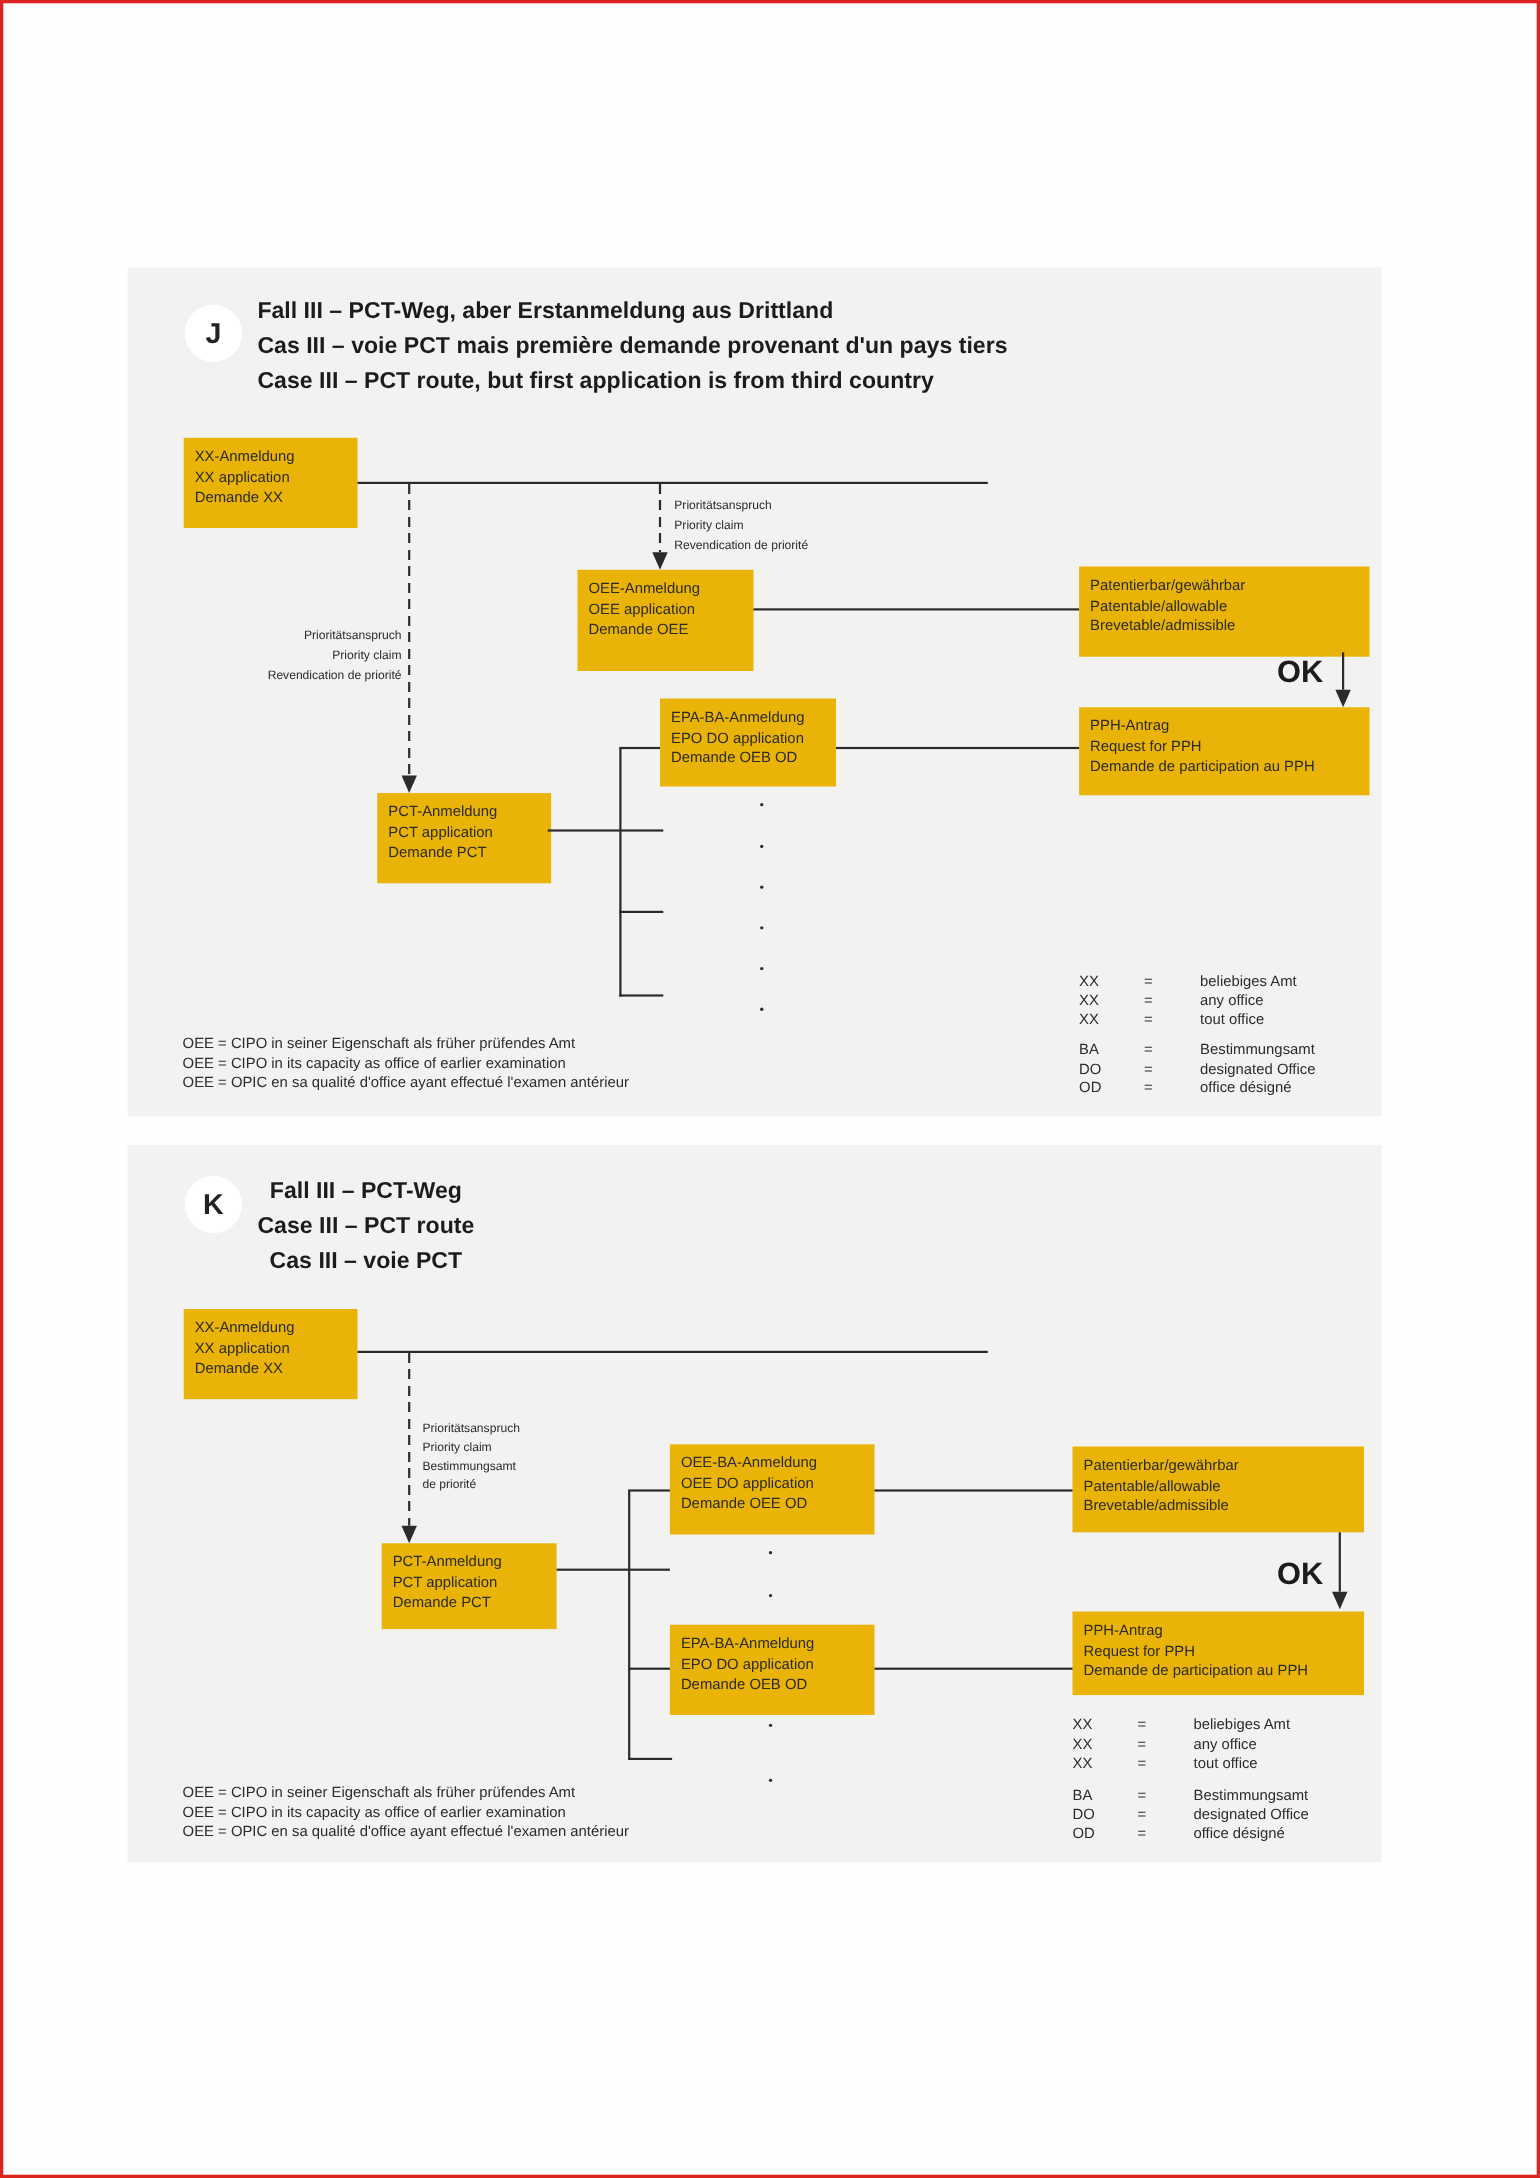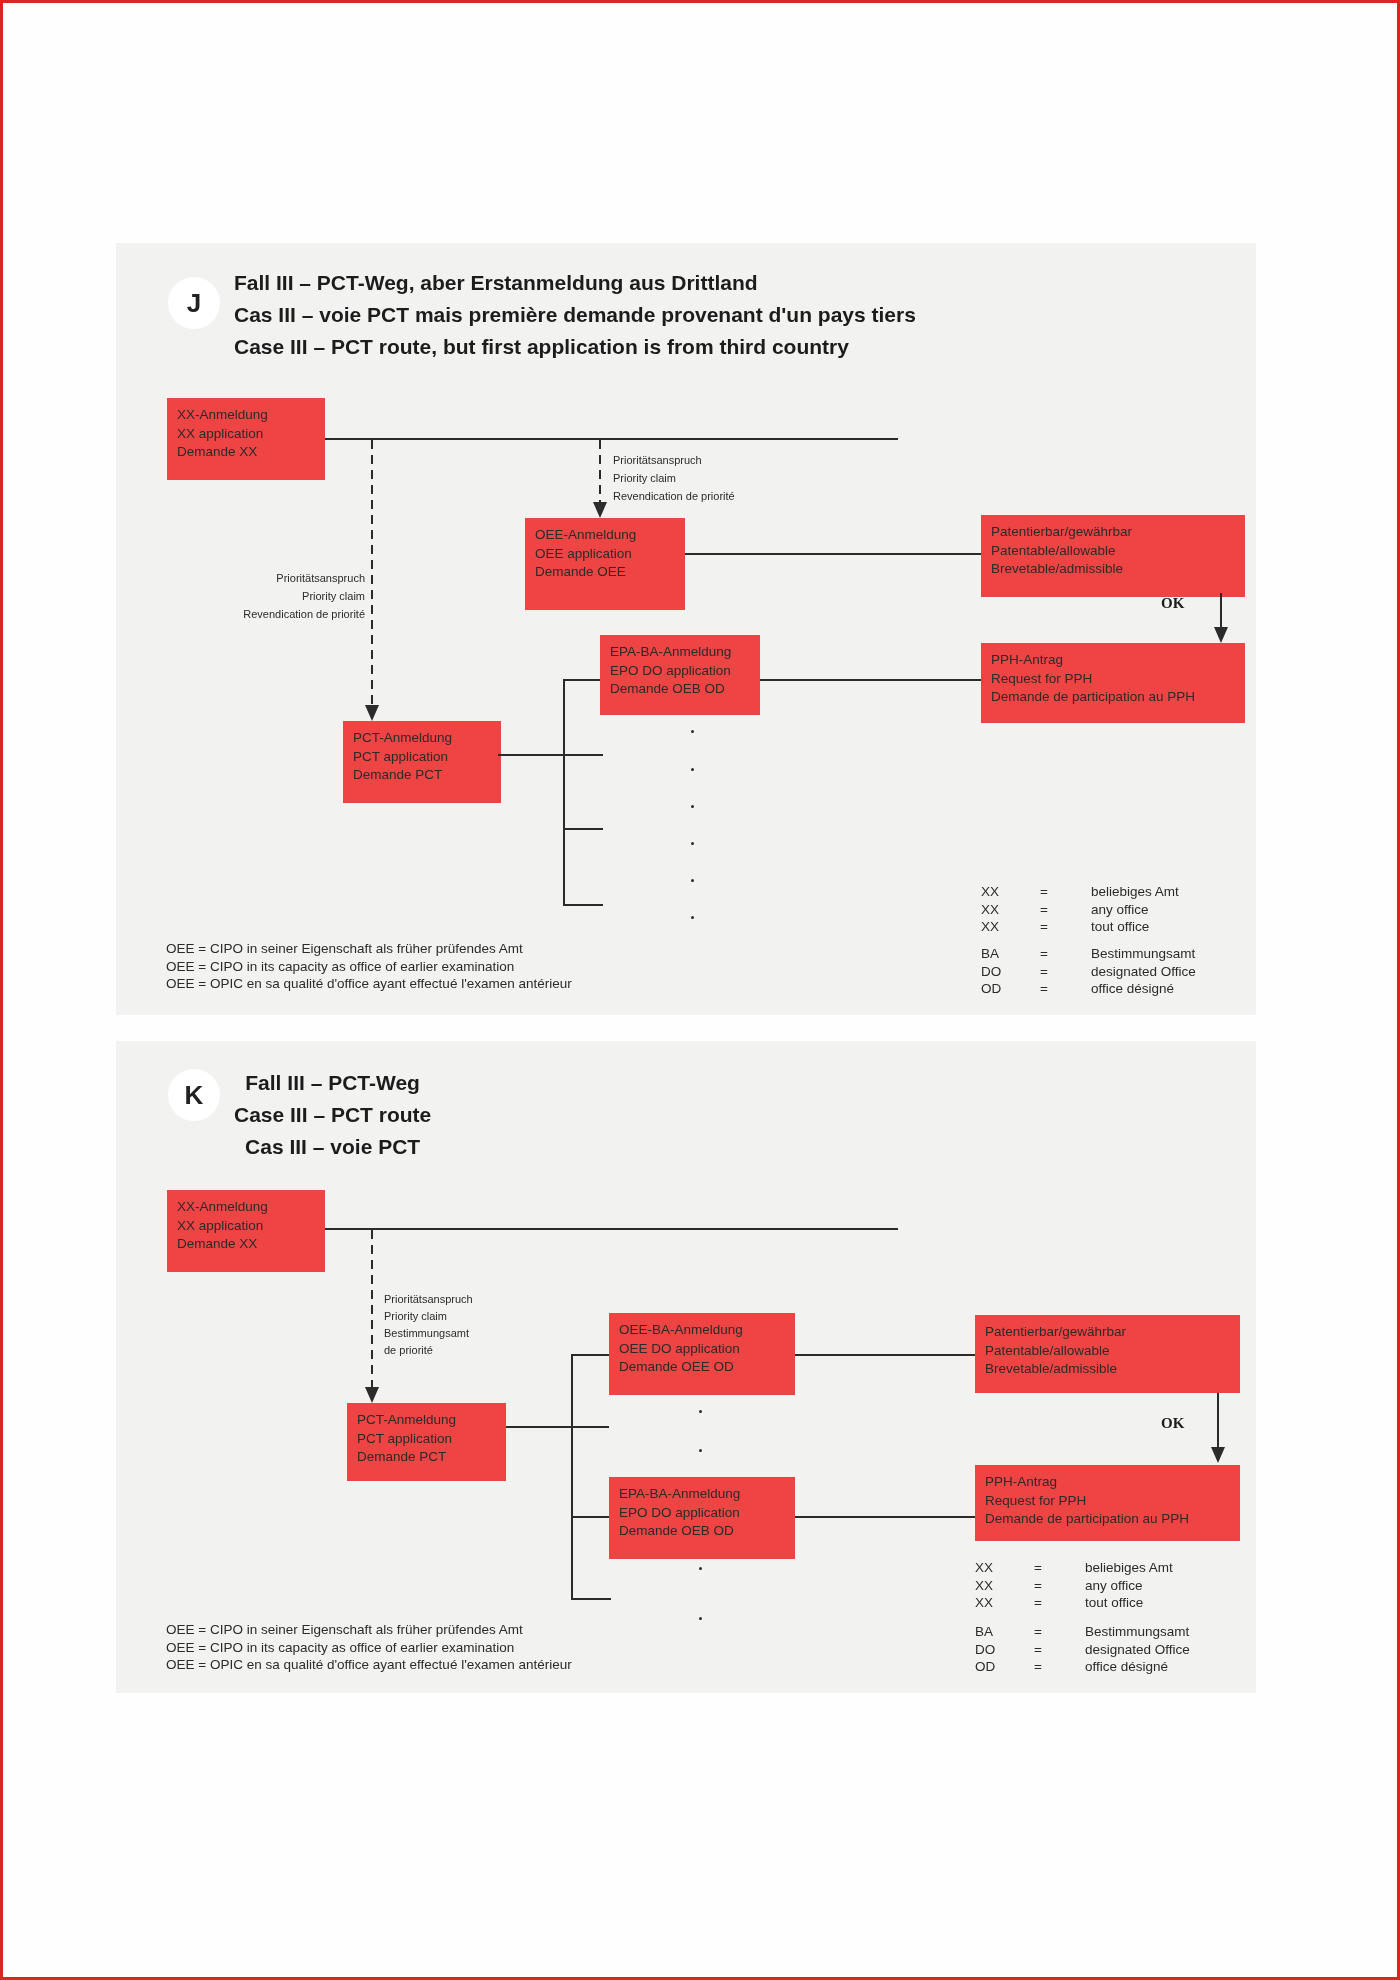--- a/index.html
+++ b/index.html
@@ -25,21 +25,21 @@
     display:flex;align-items:center;justify-content:center;
     font-size:26px;font-weight:bold;color:#222;
   }
   .panel-title{
     position:absolute;left:118px;
     font-size:21px;line-height:32px;font-weight:bold;color:#1c1c1c;
     white-space:nowrap;
   }
   .fc-box{
     position:absolute;
-    background:#ef4444;
+    background:#eab308;
     padding:8px 0 0 10px;
     font-size:13.5px;line-height:18.5px;
     box-sizing:border-box;
     white-space:nowrap;
   }
   .flabel{
     position:absolute;
     font-size:11px;line-height:18px;
     white-space:nowrap;
   }
@@ -56,21 +56,21 @@
     border-left:7px solid transparent;
     border-right:7px solid transparent;
     border-top:16px solid #2b2b2b;
   }
   .dot{
     position:absolute;width:3px;height:3px;border-radius:50%;
     background:#2b2b2b;
   }
   .ok-label{
     position:absolute;
-    font-size:15px;font-weight:bold;color:#1c1c1c;font-family:Liberation Serif, serif;
+    font-size:28px;font-weight:bold;color:#1c1c1c;
   }
   .legend{
     position:absolute;
     font-size:13.5px;line-height:17.5px;
     white-space:nowrap;
   }
   .legend-row{display:flex;gap:27px;}
   .legend-abbr{width:32px;}
   .legend-eq{width:24px;}
 </style>

